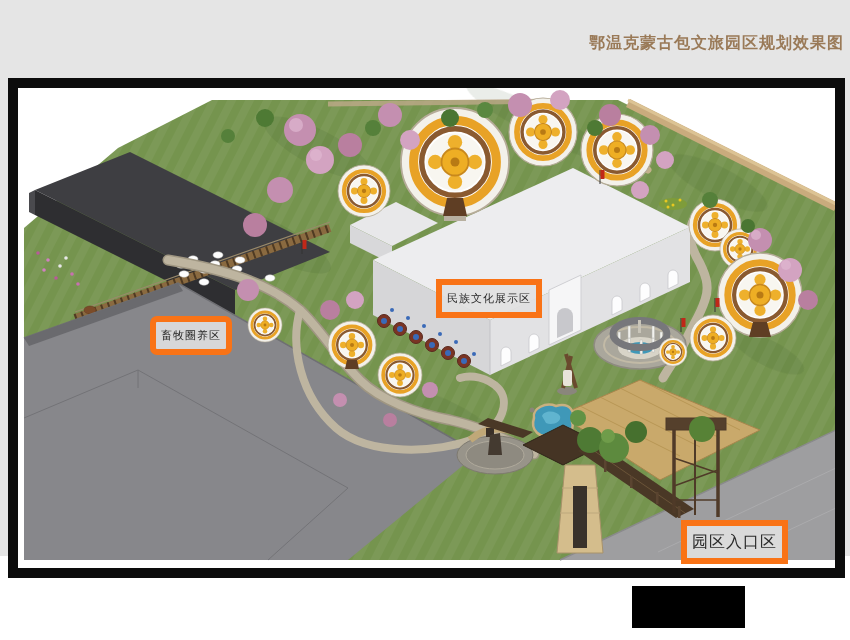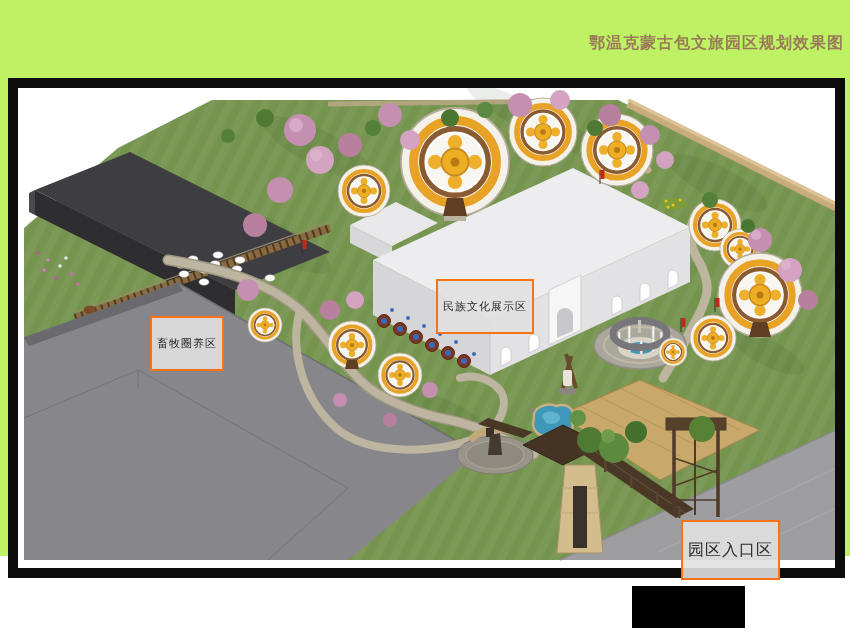--- a/index.html
+++ b/index.html
@@ -1,26 +1,26 @@
 <!DOCTYPE html>
 <html><head>
 <meta charset="utf-8">
 <style>
   html,body{margin:0;padding:0;width:850px;height:640px;background:#ffffff;overflow:hidden;
     font-family:"Liberation Sans","DejaVu Sans",sans-serif;}
-  .page{position:relative;width:850px;height:556px;background:#bef264;}
+  .page{position:relative;width:850px;height:556px;background:#e5e5e5;}
   .title{position:absolute;top:33px;right:6px;font-size:16px;font-weight:bold;
     color:#9a7a58;letter-spacing:1px;}
   .frame{position:absolute;left:8px;top:78px;width:817px;height:480px;
     border:10px solid #0c0c0c;background:#ffffff;}
   .frame svg{display:block;}
   .zone-label{position:absolute;font-size:11px;line-height:1;color:#2a2a2a;
-    background:rgba(224,224,224,0.9);border:2px solid #f97316;padding:20px 5px;
+    background:rgba(224,224,224,0.9);border:6px solid #f97316;padding:8px 5px;
     letter-spacing:1px;white-space:nowrap;}
-  #lbl-livestock{left:150px;top:316px;}
+  #lbl-livestock{left:150px;top:316px;border-radius:7px;}
   #lbl-culture{left:436px;top:279px;}
   #lbl-entrance{left:681px;top:520px;font-size:16px;}
   .logo-block{position:absolute;left:632px;top:586px;width:113px;height:42px;background:#000;}
 </style>
 </head>
 <body>
 
 <div class="page">
 
   <div class="title">鄂温克蒙古包文旅园区规划效果图</div>

